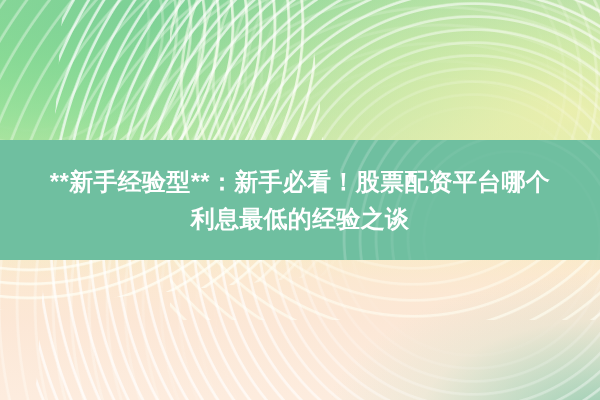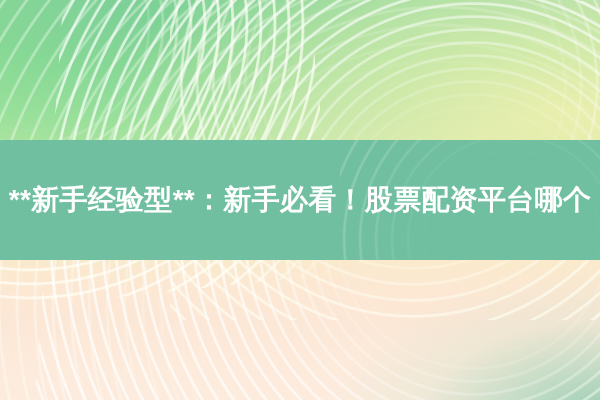--- a/index.html
+++ b/index.html
@@ -198,21 +198,21 @@
     -webkit-mask-image: radial-gradient(circle at 40% 58%,
       rgba(0,0,0,0) 22%, rgba(0,0,0,1) 46%, rgba(0,0,0,1) 84%, rgba(0,0,0,0) 100%);
     mask-image: radial-gradient(circle at 40% 58%,
       rgba(0,0,0,0) 22%, rgba(0,0,0,1) 46%, rgba(0,0,0,1) 84%, rgba(0,0,0,0) 100%);
   }
 
   .headline-line {
     position: relative;
     z-index: 2;
     color: #ffffff;
-    font-size: 28px;
+    font-size: 24px;
     font-weight: bold;
     line-height: 1.55;
     letter-spacing: 0.3px;
     white-space: nowrap;
     text-align: center;
   }
 </style>
 </head>
 <body>
 
@@ -225,15 +225,16 @@
   <div class="layer" id="bg-green-corner"></div>
 
   <div class="arcs" id="arcs-topleft"></div>
   <div class="arcs" id="arcs-topright"></div>
   <div class="arcs" id="arcs-bottomsweep"></div>
   <div class="arcs" id="arcs-bottomright"></div>
 
   <div id="title-band">
     <div id="band-arcs"></div>
     <div class="headline-line">**新手经验型**：新手必看！股票配资平台哪个</div>
+    <div class="headline-line">利息最低的经验之谈</div>
   </div>
 
 </div>
 
 </body></html>

